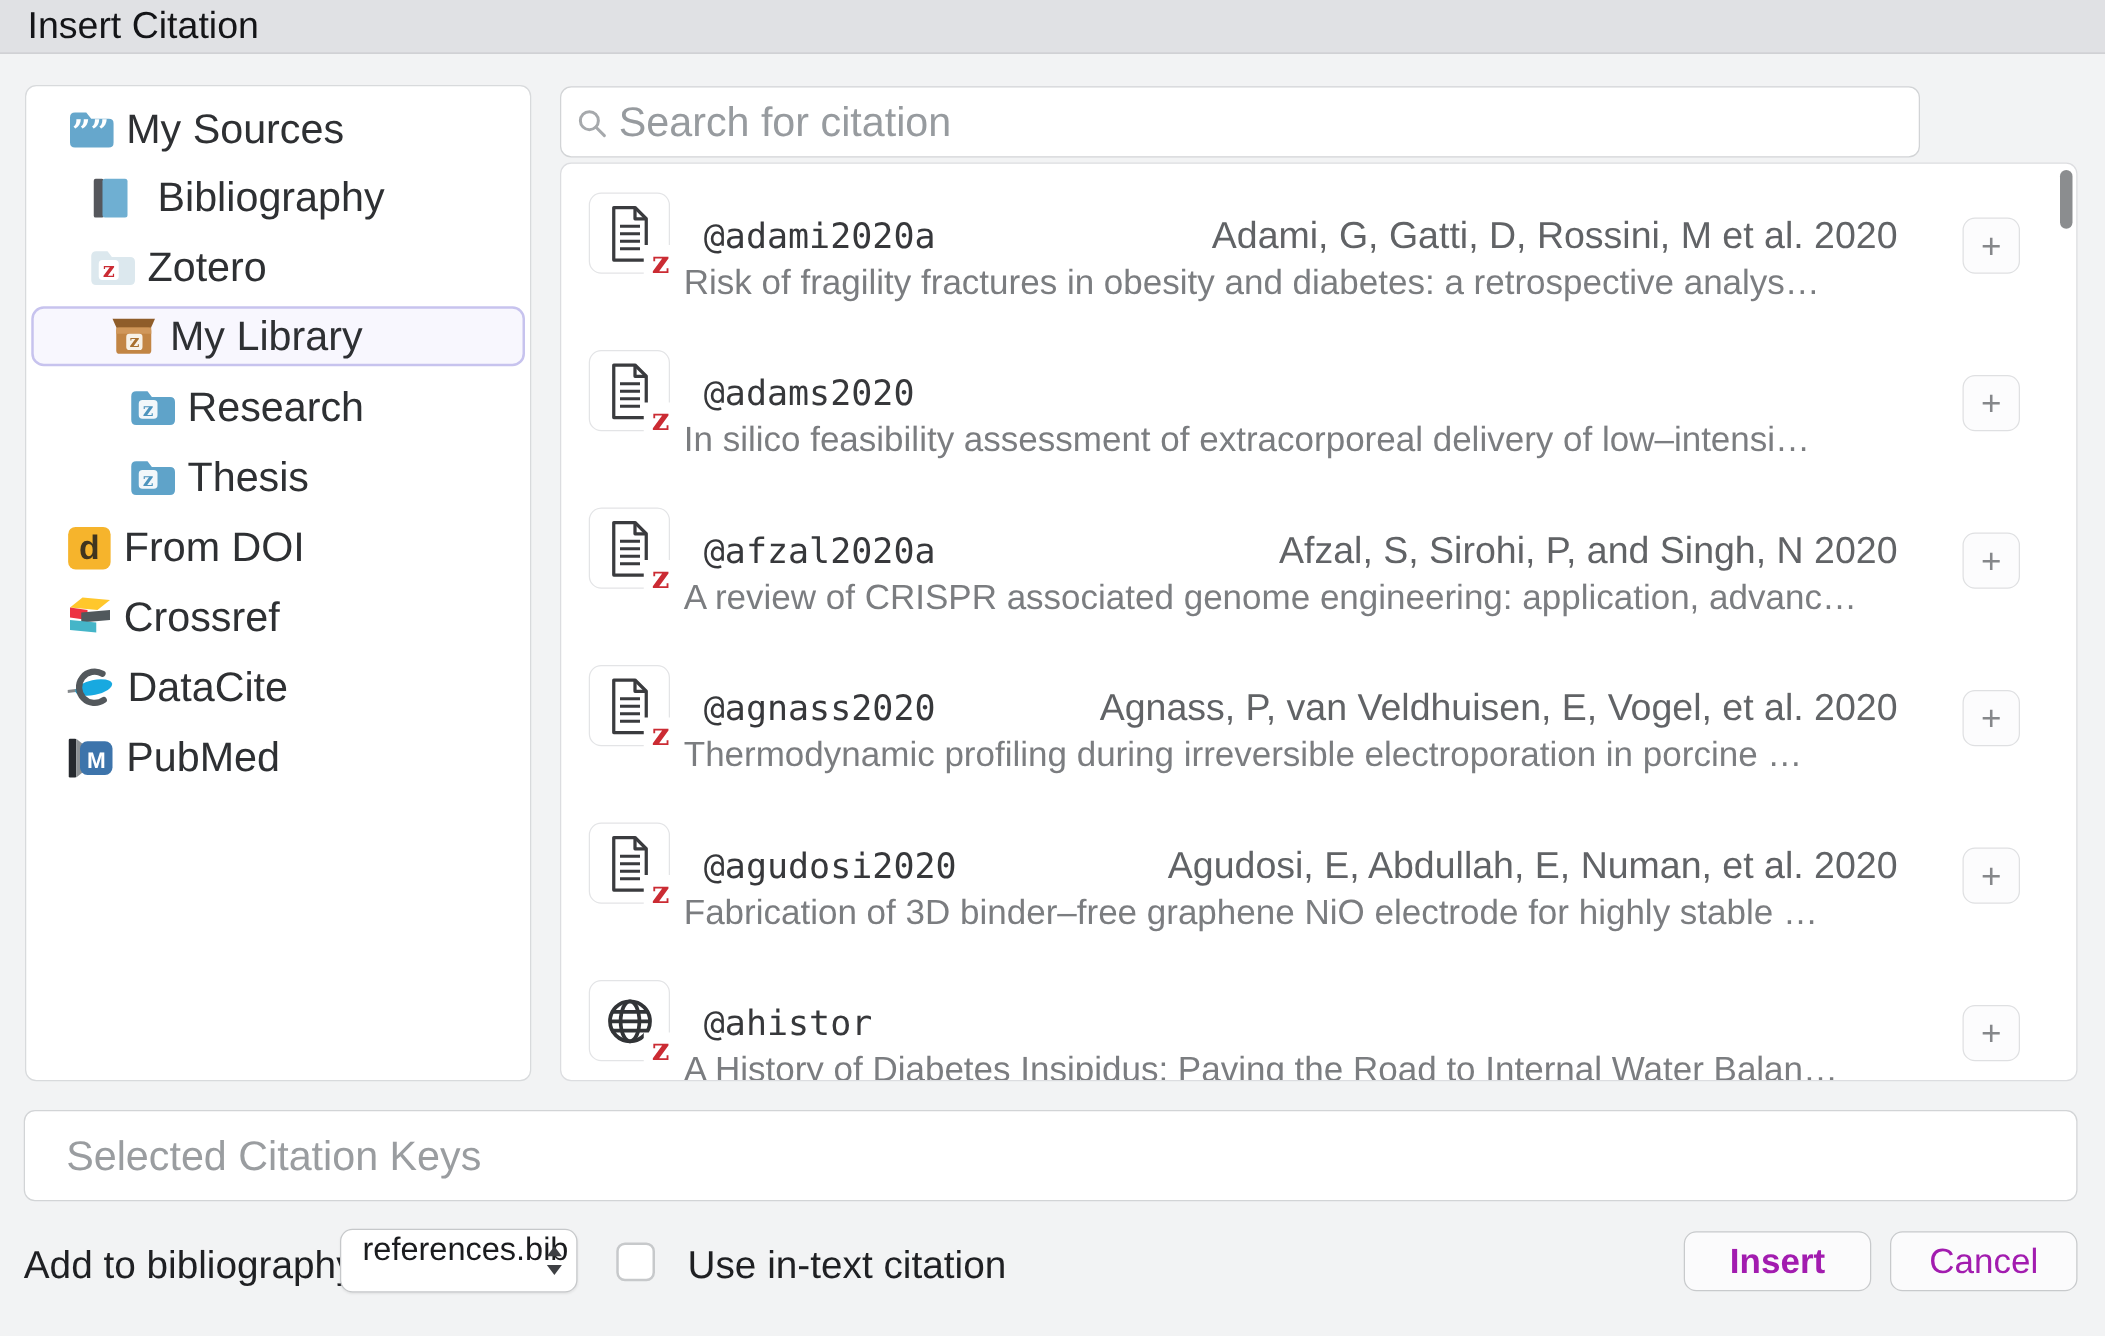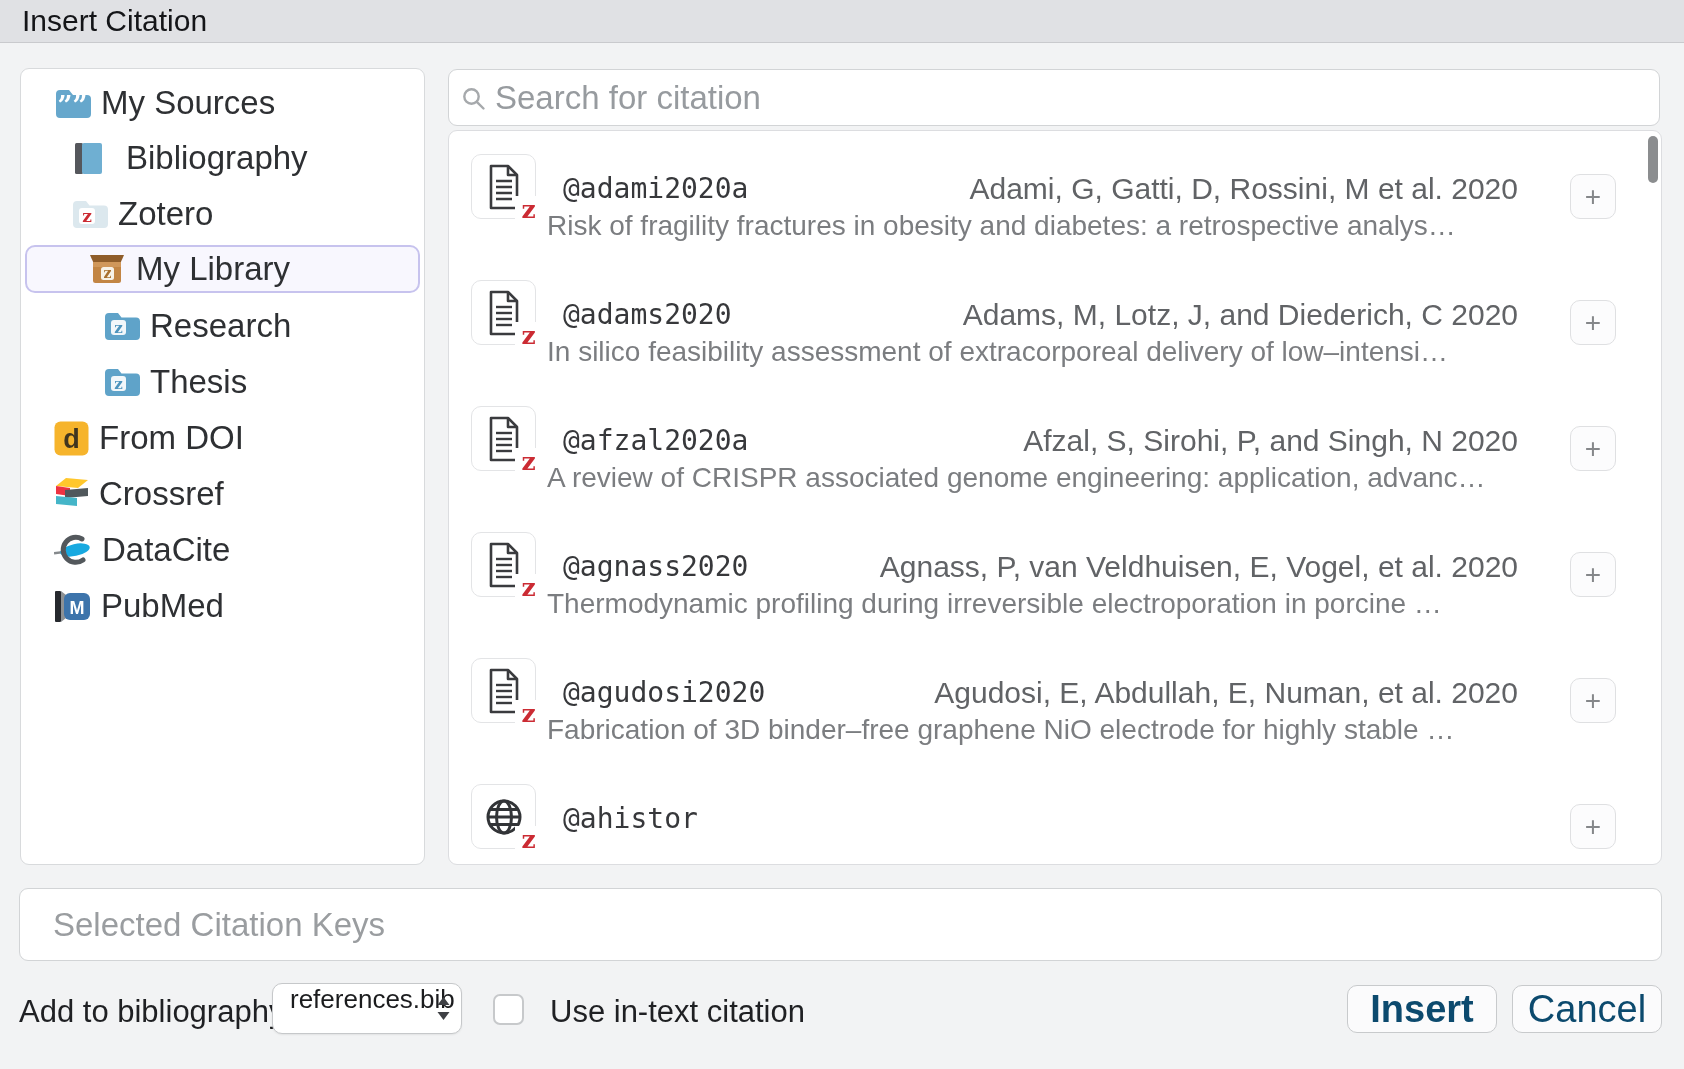--- a/index.html
+++ b/index.html
@@ -12,21 +12,21 @@
   
   .titlebar{
     position:absolute;left:0;top:0;width:1684px;height:43px;
     background:#e0e1e4;border-bottom:1px solid #c9cacd;box-sizing:border-box;
     display:flex;align-items:center;
   }
   .titlebar .title{margin-left:22px;font-size:30px;font-weight:500;color:#141518;}
   
   .panel{position:absolute;background:#fff;border:1.5px solid #d8dadc;border-radius:9px;box-sizing:border-box;}
   #sidebar{left:20px;top:68px;width:405px;height:797px;}
-  #searchbox{left:448px;top:69px;width:1212px;height:57px;border-color:#d2d4d6;}
+  #searchbox{left:448px;top:69px;width:1088px;height:57px;border-color:#d2d4d6;}
   #listpanel{left:448px;top:130px;width:1214px;height:735px;overflow:hidden;border-color:#dcdde0;}
   #keysbox{left:19px;top:888px;width:1643px;height:73px;border-color:#d2d4d6;}
   
   .srow{
     position:absolute;left:4px;width:395px;height:48px;box-sizing:border-box;
     display:flex;align-items:center;gap:10px;border-radius:10px;border:2px solid transparent;
     cursor:default;
   }
   .srow .slabel{font-size:33px;color:#2e3033;white-space:nowrap;}
   .srow.lvl0{padding-left:27px;}
@@ -93,21 +93,21 @@
   #bib-select .selval{margin-left:17px;font-size:26px;color:#1b1c1e;white-space:nowrap;}
   #bib-select .stepper{position:absolute;right:10px;top:13px;}
   #intext-checkbox{
     position:absolute;left:493px;top:994px;width:31px;height:31px;box-sizing:border-box;
     background:#fff;border:2px solid #c7c9cb;border-radius:7px;cursor:default;
   }
   .checkbox-label{position:absolute;left:538px;top:994px;font-size:31px;color:#1f2023;margin-left:12px;}
   .dlgbtn{
     position:absolute;top:985px;width:150px;height:48px;box-sizing:border-box;
     background:#fbfbfc;border:1.5px solid #c8cacc;border-radius:10px;
-    font-family:"Liberation Sans",sans-serif;font-size:38px;color:#0c4a6e;
+    font-family:"Liberation Sans",sans-serif;font-size:28px;color:#a21caf;
     display:flex;align-items:center;justify-content:center;cursor:default;padding:0;
   }
   #insert-btn{left:1347px;font-weight:bold;}
   #cancel-btn{left:1512px;}
 </style>
 </head>
 <body>
 
 <div class="titlebar">
   <span class="title">Insert Citation</span>
@@ -252,21 +252,20 @@
       <path d="M5 2 h17 l9 9 v33 H5 Z" stroke="#3a3b3e" stroke-width="2.6" stroke-linejoin="round" fill="#fff"></path>
       <path d="M22 2 v9 h9" stroke="#3a3b3e" stroke-width="2.6" stroke-linejoin="round"></path>
       <line x1="10" y1="17" x2="26" y2="17" stroke="#3a3b3e" stroke-width="2.4"></line>
       <line x1="10" y1="23" x2="26" y2="23" stroke="#3a3b3e" stroke-width="2.4"></line>
       <line x1="10" y1="29" x2="26" y2="29" stroke="#3a3b3e" stroke-width="2.4"></line>
       <line x1="10" y1="35" x2="26" y2="35" stroke="#3a3b3e" stroke-width="2.4"></line>
           </svg>
         </div>
     <div class="zbadge zglyph">z</div>
     <span class="ckey">@adams2020</span>
-    <span class="cauthors">Adams, M, Lotz, J, and Diederich, C 2020</span>
     <span class="ctitle">In silico feasibility assessment of extracorporeal delivery of low–intensi…</span>
     <button class="addbtn">+</button>
   </div>
       <div class="crow" style="top: 275px;">
     <div class="cicon">
           <svg width="36" height="46" viewBox="0 0 36 46" fill="none">
       <path d="M5 2 h17 l9 9 v33 H5 Z" stroke="#3a3b3e" stroke-width="2.6" stroke-linejoin="round" fill="#fff"></path>
       <path d="M22 2 v9 h9" stroke="#3a3b3e" stroke-width="2.6" stroke-linejoin="round"></path>
       <line x1="10" y1="17" x2="26" y2="17" stroke="#3a3b3e" stroke-width="2.4"></line>
       <line x1="10" y1="23" x2="26" y2="23" stroke="#3a3b3e" stroke-width="2.4"></line>
@@ -320,20 +319,21 @@
       <circle cx="21" cy="21" r="16"></circle>
       <ellipse cx="21" cy="21" rx="7.5" ry="16"></ellipse>
       <line x1="6" y1="13.5" x2="36" y2="13.5"></line>
       <line x1="5" y1="21" x2="37" y2="21"></line>
       <line x1="6" y1="28.5" x2="36" y2="28.5"></line>
           </svg>
         </div>
     <div class="zbadge zglyph">z</div>
     <span class="ckey">@ahistor</span>
 
+    <span class="ctitle">A History of Diabetes Insipidus: Paving the Road to Internal Water Balan…</span>
     <button class="addbtn">+</button>
   </div>
     </div>
   <div id="scrollthumb"></div>
 </div>
 
 <div id="keysbox" class="panel">
   <input id="keys-input" type="text" placeholder="Selected Citation Keys" style="">
 </div>
 

